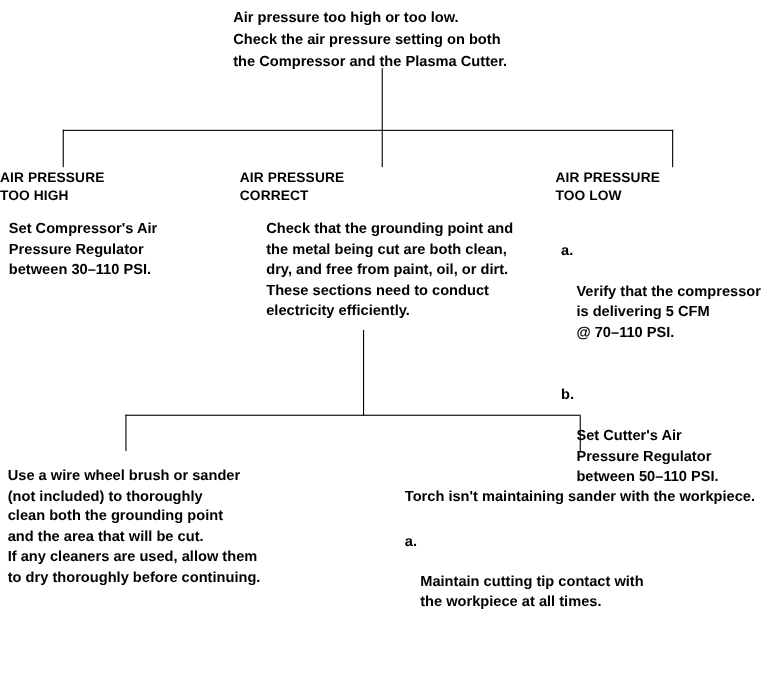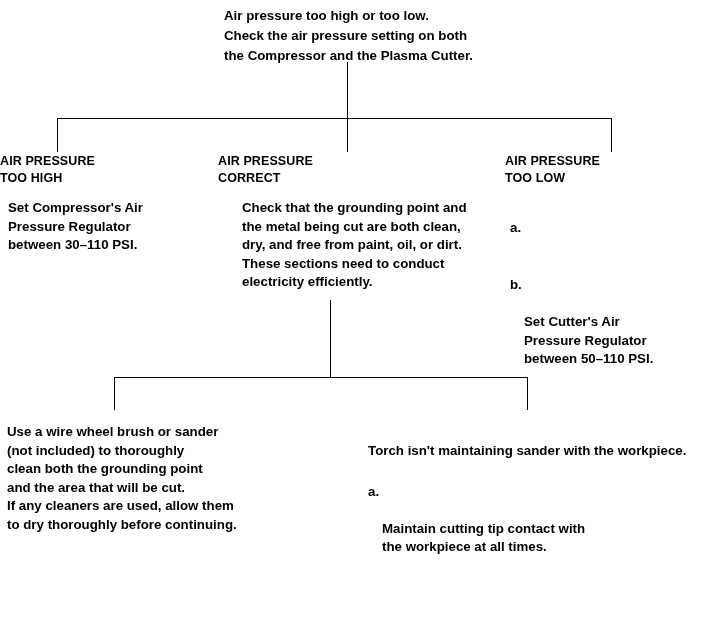--- a/index.html
+++ b/index.html
@@ -32,21 +32,21 @@
   }
   .body {
     font-weight: bold;
     font-size: 13.3px;
     line-height: 18.5px;
     text-align: left;
     white-space: pre-line;
   }
   .root-text {
     position: absolute;
-    left: 224px;
+    left: 212px;
     top: 6px;
     width: 300px;
     font-weight: bold;
     font-size: 13.3px;
     line-height: 20px;
     text-align: left;
     white-space: pre-line;
   }
   
   .vline {
@@ -113,20 +113,23 @@
 These sections need to conduct
 electricity efficiently.</div>
   </div>
 
   <div class="node" style="left:505px; top:153px; width:207px;">
     <div class="heading">AIR PRESSURE
 TOO LOW</div>
     <div class="body" style="margin-top:13px; margin-left:5px;">
       <div class="li">
         <span class="marker">a.</span>
+        <span class="litext">Verify that the compressor
+is delivering 5 CFM
+@ 70–110 PSI.</span>
       </div>
       <div class="li">
         <span class="marker">b.</span>
         <span class="litext">Set Cutter's Air
 Pressure Regulator
 between 50–110 PSI.</span>
       </div>
     </div>
   </div>
 

